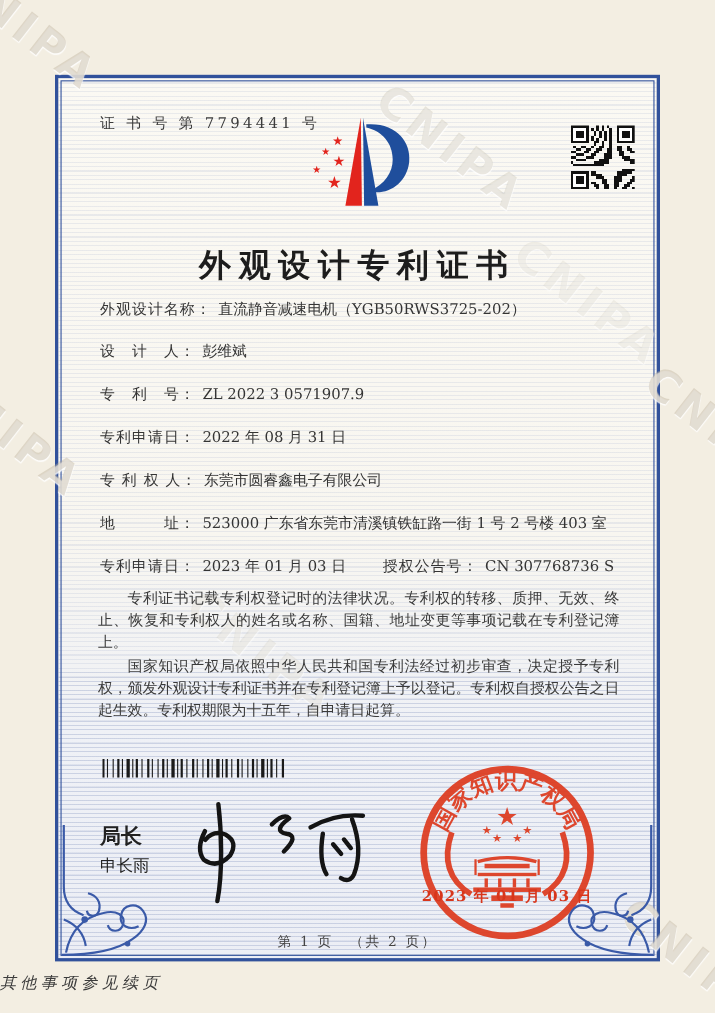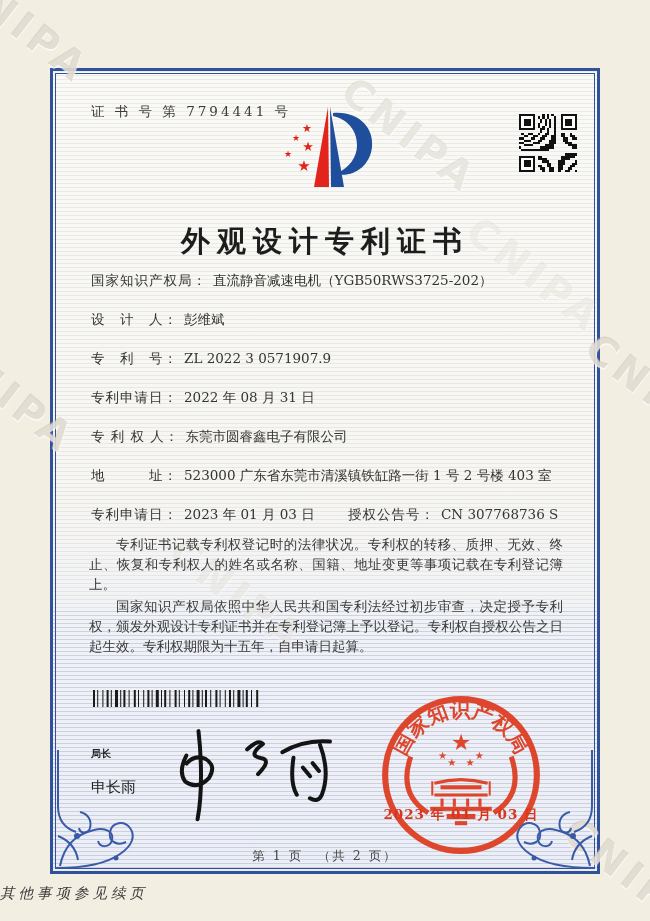--- a/index.html
+++ b/index.html
@@ -27,21 +27,21 @@
   .fields{position:absolute;left:38px;right:34px;top:201px;font-size:13.5px;color:#343434;}
   .frow{height:39px;white-space:nowrap;}
   .frow .lbl{letter-spacing:1px;}
   .frow .val{margin-left:6px;}
   .frow.grant .pair2{position:absolute;left:257px;}
   .frow.grant{position:relative;}
   .paras{position:absolute;left:36px;right:34px;top:463px;font-size:13.5px;line-height:20px;
          color:#3a3a3a;text-align:justify;}
   .paras p{margin:0 0 2px 0;text-indent:2em;}
   .barcode{position:absolute;left:40px;top:619px;width:168px;height:17px;}
-  .director-title{position:absolute;left:38px;top:676px;font-size:10px;font-weight:bold;
+  .director-title{position:absolute;left:38px;top:676px;font-size:19px;font-weight:bold;
          font-family:"DejaVu Sans","Liberation Sans",sans-serif;color:#222;}
   .director-name{position:absolute;left:38px;top:707px;font-size:15px;font-weight:normal;
          font-family:"DejaVu Sans","Liberation Sans",sans-serif;color:#222;}
   .signature{position:absolute;left:100px;top:648px;width:215px;height:108px;}
   .seal{position:absolute;left:326px;top:622px;width:164px;height:164px;mix-blend-mode:multiply;opacity:0.93;}
   .seal-date{position:absolute;left:318px;top:735px;width:180px;text-align:center;
          font-size:13.5px;font-weight:bold;color:#d8351b;letter-spacing:1px;z-index:3;}
   .page-no{position:absolute;left:0;right:0;top:777px;text-align:center;font-size:12.5px;
          letter-spacing:2px;color:#444;}
   .flourish{position:absolute;bottom:1px;width:86px;height:120px;}
@@ -261,21 +261,21 @@
           <rect x="20" y="2" width="3" height="3" fill="#111"></rect>
           <rect x="0" y="18" width="7" height="7" fill="#111"></rect>
           <rect x="1" y="19" width="5" height="5" fill="#fff"></rect>
           <rect x="2" y="20" width="3" height="3" fill="#111"></rect>
         </svg>
 
       <div class="title">外观设计专利证书</div>
 
       <div class="fields">
         <div class="frow">
-          <span class="lbl">国家知识产权局：</span><span class="val">直流静音减速电机（YGB50RWS3725-202）</span>
+          <span class="lbl">外观设计名称：</span><span class="val">直流静音减速电机（YGB50RWS3725-202）</span>
         </div>
         <div class="frow">
           <span class="lbl">设　计　人：</span><span class="val">彭维斌</span>
         </div>
         <div class="frow">
           <span class="lbl">专　利　号：</span><span class="val">ZL 2022 3 0571907.9</span>
         </div>
         <div class="frow">
           <span class="lbl">专利申请日：</span><span class="val">2022 年 08 月 31 日</span>
         </div>

